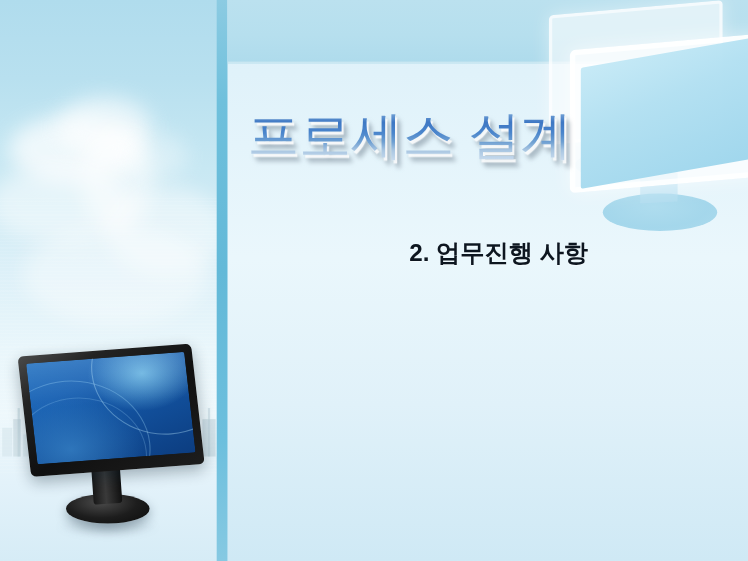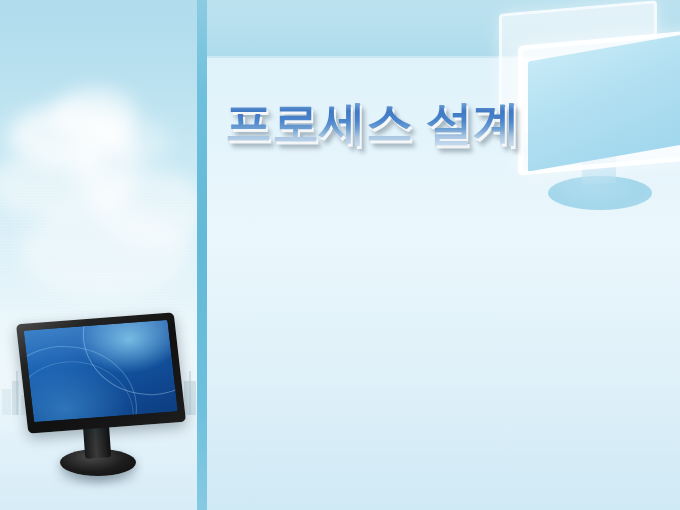--- a/index.html
+++ b/index.html
@@ -254,21 +254,21 @@
   .ghost-back .g-neck { left: 56px; top: 108px; width: 30px; height: 28px; background: rgba(225,242,250,.50); }
   .ghost-back .g-base { left: 24px; top: 128px; width: 96px; height: 30px;
         background: radial-gradient(ellipse at 45% 35%, rgba(214,238,248,.60) 0%, rgba(198,231,244,.50) 70%, rgba(190,228,242,.35) 100%); }
 
   
   .title {
     position: absolute;
     left: 225px;
     top: 99px;
     font-size: 47px;
-    font-weight: bold;
+    font-weight: normal;
     letter-spacing: 0px;
     line-height: 1;
     white-space: nowrap;
     background-image: linear-gradient(to bottom,
         #ffffff 0%,
         #6f9fd4 10%,
         #3f78c4 26%,
         #4a85cc 46%,
         #6fa0d2 64%,
         #a9c6e2 80%,
@@ -365,15 +365,16 @@
       <div class="g-neck"></div>
       <div class="g-bezel">
         <div class="g-screen"></div>
       </div>
     </div>
   </div>
 
   <div class="title">프로세스 설계</div>
 
   <div class="list">
+    <div class="list-item">2. 업무진행 사항</div>
   </div>
 
 </div>
 
 </body></html>

